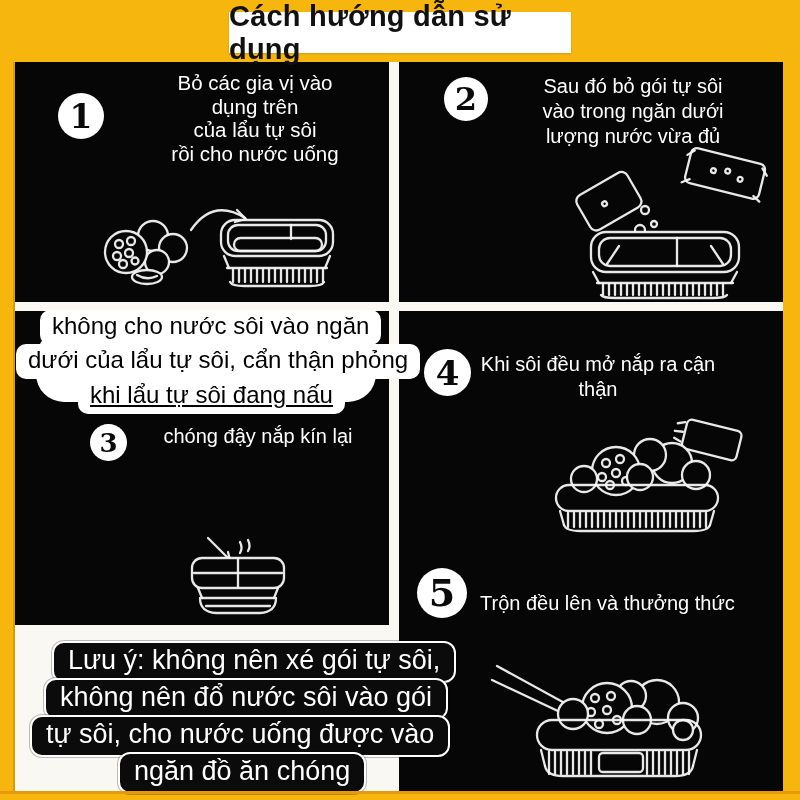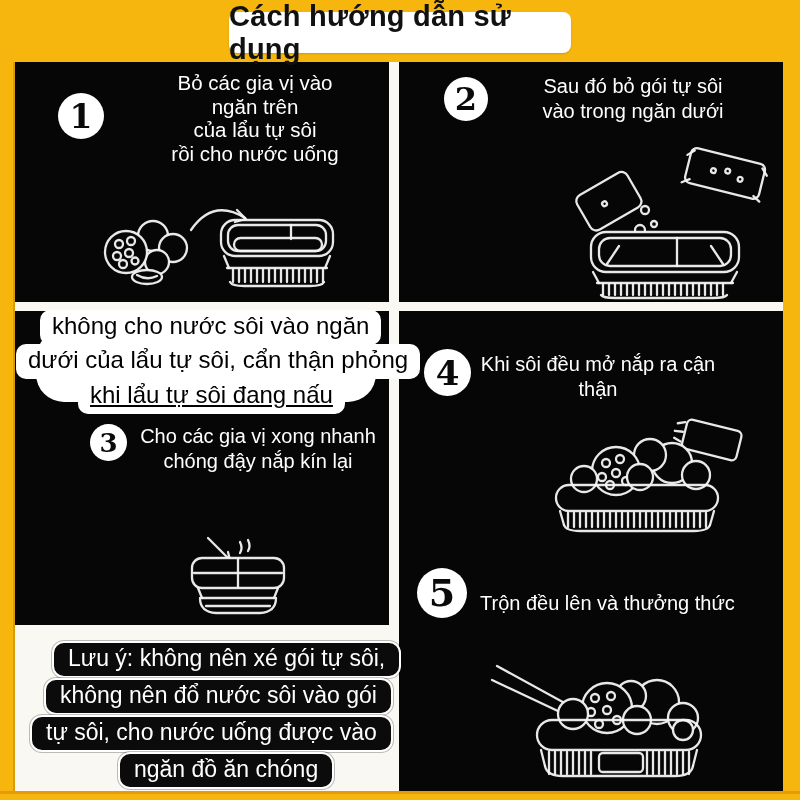--- a/index.html
+++ b/index.html
@@ -19,21 +19,21 @@
   .backing{position:absolute;left:15px;top:62px;width:768px;height:730px;background:var(--backing);box-shadow:-2px 0 0 rgba(120,80,0,.25);}
   .panel{position:absolute;background:var(--panel);}
   .p1{left:15px;top:62px;width:374px;height:240px;}
   .p2{left:399px;top:62px;width:384px;height:240px;}
   .p3{left:15px;top:311px;width:374px;height:314px;}
   .p45{left:399px;top:311px;width:384px;height:481px;}
   .bottom-line{position:absolute;left:0;top:791px;width:800px;height:3px;background:var(--accent);}
 
   .title-pill{
     position:absolute;left:229px;top:12px;width:342px;height:41px;
-    background:#fff;border-radius:8px;color:var(--txt-white);
+    background:#fff;border-radius:0;color:var(--txt-white);
     font-size:29px;font-weight:bold;display:flex;align-items:center;justify-content:center;
     letter-spacing:.2px;box-shadow:0 1px 2px rgba(0,0,0,.15);
   }
 
   .badge{
     position:absolute;background:#fff;border-radius:50%;color:#0a0a0a;
     font-family:"DejaVu Serif",serif;font-weight:bold;
     display:flex;align-items:center;justify-content:center;line-height:1;
   }
   .b1{left:58px;top:93px;width:46px;height:46px;font-size:33px;}
@@ -57,21 +57,21 @@
     position:absolute;background:#fff;border-radius:10px;color:#000;
     font-size:24px;line-height:1.15;padding:2px 12px 5px;white-space:nowrap;
   }
   .w1{left:40px;top:310px;}
   .w2{left:16px;top:344px;}
   .w3{left:78px;top:379px;text-decoration:underline;}
 
   .note-pill{
     position:absolute;background:#0b0b0b;color:#fff;border-radius:12px;
     border:2px solid #fff;box-shadow:0 0 0 1px rgba(0,0,0,.25);
-    font-size:23px;line-height:1.15;padding:2px 14px 5px;white-space:nowrap;
+    font-size:27px;line-height:1.15;padding:2px 14px 5px;white-space:nowrap;
   }
   .n1{left:52px;top:641px;}
   .n2{left:44px;top:678px;}
   .n3{left:30px;top:715px;}
   .n4{left:118px;top:752px;}
 
   .art{position:absolute;}
   .a1{left:95px;top:190px;width:250px;height:105px;}
   .a2{left:527px;top:146px;width:250px;height:155px;}
   .a3{left:180px;top:532px;width:120px;height:90px;}
@@ -89,21 +89,21 @@
   <div class="panel p1"></div>
   <div class="panel p2"></div>
   <div class="panel p3"></div>
   <div class="panel p45"></div>
 
   <div class="title-pill">Cách hướng dẫn sử dụng</div>
 
   <div class="badge b1">1</div>
   <div class="step-text s1">
     <div>Bỏ các gia vị vào</div>
-    <div>ngăn trên</div>
+    <div>dụng trên</div>
     <div>của lẩu tự sôi</div>
     <div>rồi cho nước uống</div>
   </div>
   <svg class="art a1" viewBox="0 0 250 105">
     <g class="lines">
       <g>
         <path d="M96,40 Q118,8 150,28"></path>
         <path d="M142,20 L151,29 L140,32"></path>
       </g>
       <g>
@@ -130,20 +130,21 @@
         <path d="M138,79 V92 M144,79 V92 M150,79 V92 M156,79 V92 M162,79 V92 M168,79 V92 M174,79 V92 M180,79 V92 M186,79 V92 M192,79 V92 M198,79 V92 M204,79 V92 M210,79 V92 M216,79 V92 M222,79 V92 M228,79 V92"></path>
         <path d="M135,92 Q137,96 149,96 L215,96 Q227,96 229,92"></path>
       </g>
     </g>
   </svg>
 
   <div class="badge b2">2</div>
   <div class="step-text s2">
     <div>Sau đó bỏ gói tự sôi</div>
     <div>vào trong ngăn dưới</div>
+    <div>lượng nước vừa đủ</div>
   </div>
   <svg class="art a2" viewBox="0 0 250 155">
     <g class="lines">
       <g transform="rotate(14 200 28)">
         <rect x="160" y="10" width="76" height="36" rx="6" fill="#060606"></rect>
         <path d="M163,13 l-6,6 M165,42 l-7,5 M233,14 l6,6 M231,43 l7,4"></path>
         <circle cx="186" cy="28" r="2.4"></circle>
           <circle cx="200" cy="25" r="2.4"></circle>
           <circle cx="214" cy="30" r="2.4"></circle>
       </g>
@@ -172,21 +173,20 @@
 
   <div class="warn-blob"></div>
   <div class="smudge sm1"></div>
   <div class="smudge sm2"></div>
   <div class="warn-pill w1">không cho nước sôi vào ngăn</div>
   <div class="warn-pill w2">dưới của lẩu tự sôi, cẩn thận phỏng</div>
   <div class="warn-pill w3">khi lẩu tự sôi đang nấu</div>
 
   <div class="badge b3">3</div>
   <div class="step-text s3">
-    <div>Cho các gia vị xong nhanh</div>
     <div>chóng đậy nắp kín lại</div>
   </div>
   <svg class="art a3" viewBox="0 0 120 90">
     <g class="lines">
       <g>
         <path d="M28,6 L50,28 M50,28 l-8,-2 M50,28 l-2,-8"></path>
       </g>
       <g>
         <path d="M60,10 q3,6 0,11 M68,8 q3,6 0,11"></path>
       </g>

